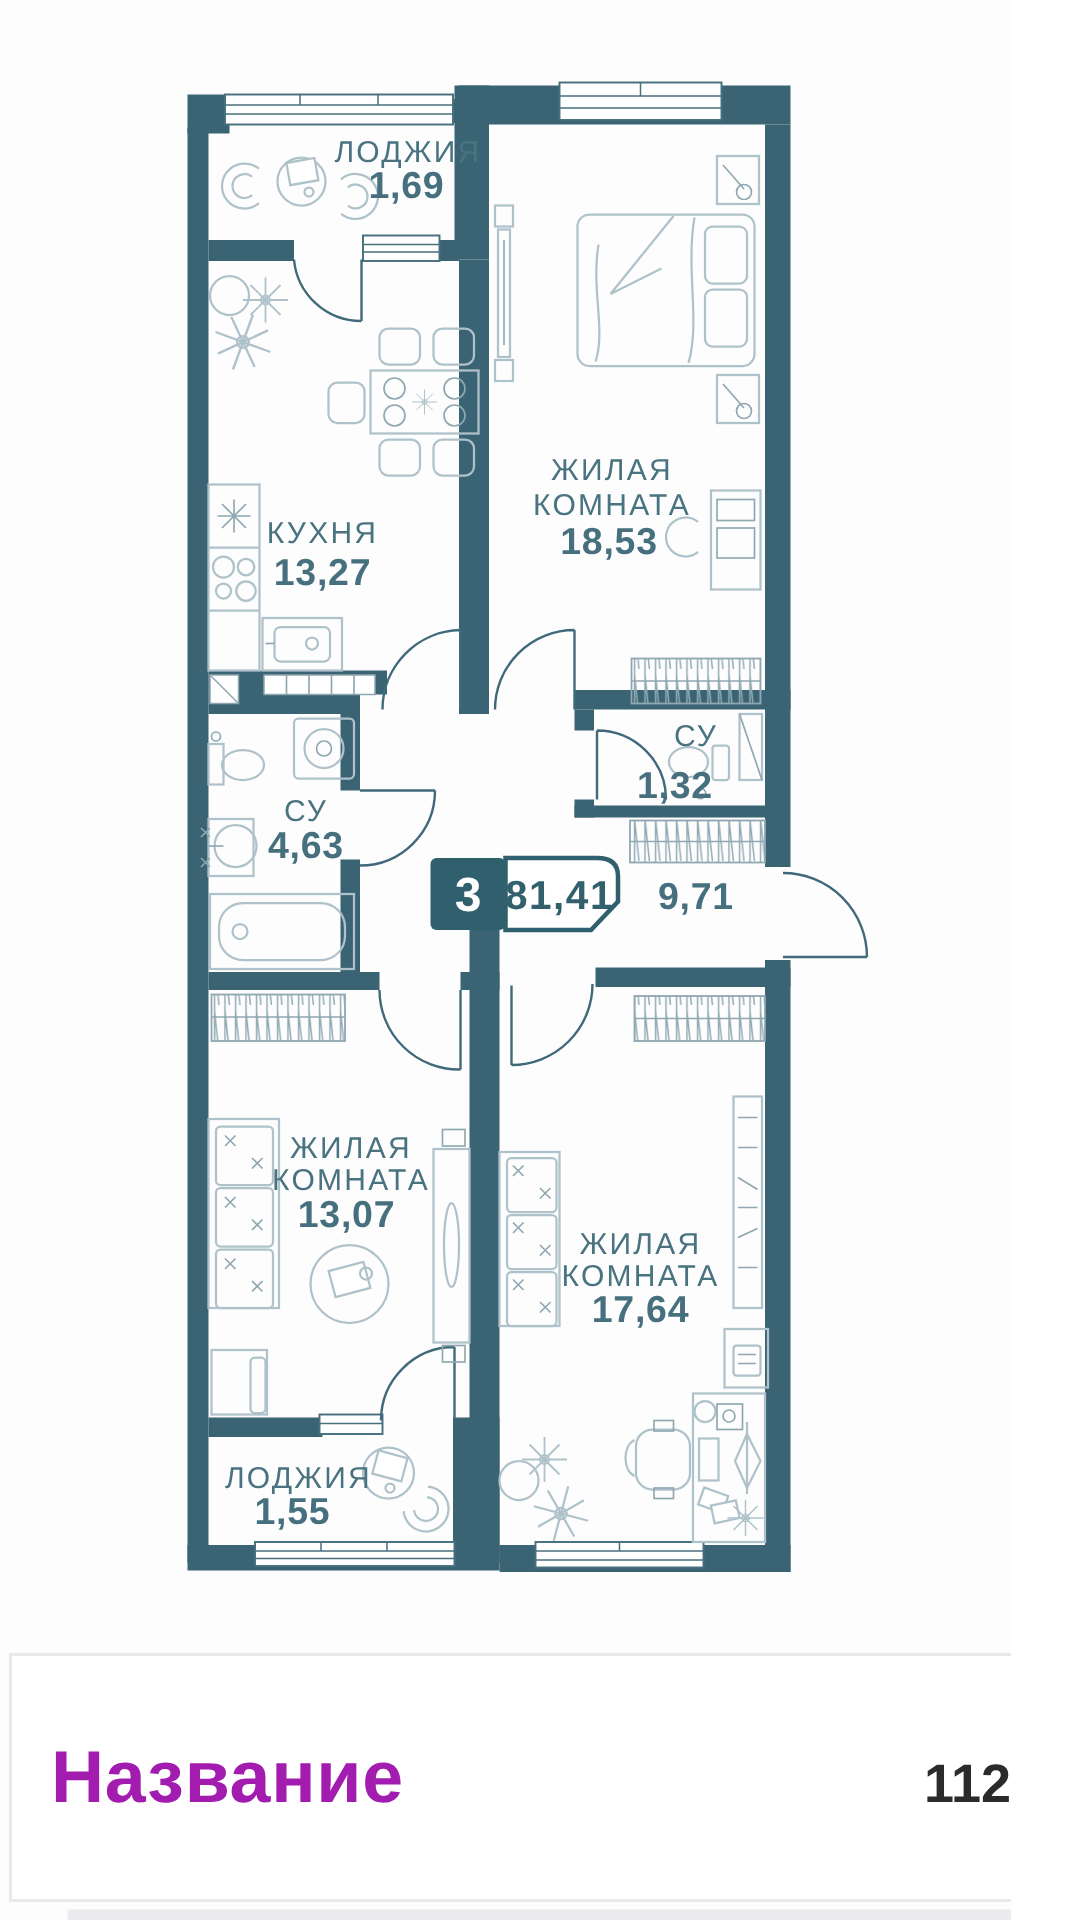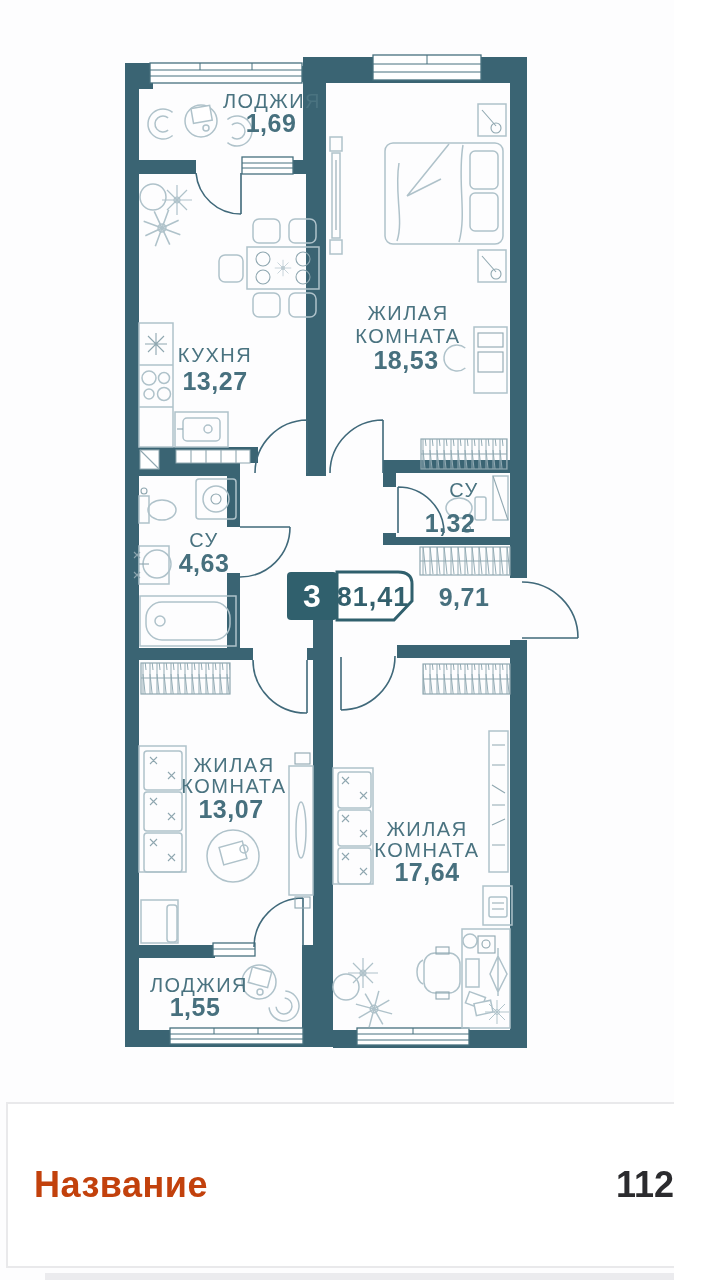--- a/index.html
+++ b/index.html
@@ -17,21 +17,21 @@
   .rname{fill:#4a7380;font-size:20px;letter-spacing:1.5px;}
   .rnum{fill:#47707e;font-size:25px;font-weight:600;letter-spacing:.5px;}
   .badge-dark{fill:#30606d;}
   .badge-outline{fill:#ffffff;stroke:#30606d;stroke-width:3;}
   .badge-num{fill:#ffffff;font-size:32px;font-weight:600;}
   .badge-area{fill:#33606d;font-size:27px;font-weight:600;letter-spacing:1px;}
   .card{position:absolute;left:6px;top:1102px;width:696px;height:166px;background:#fff;
         border:2px solid #e9e9eb;box-sizing:border-box;display:flex;flex-direction:column;
         justify-content:space-around;padding:12px 26px;}
   .card-row{display:flex;justify-content:space-between;align-items:baseline;}
-  .card-label{font-size:36px;font-weight:700;color:#c2410c;letter-spacing:.5px;}
+  .card-label{font-size:49px;font-weight:700;color:#a21caf;letter-spacing:.5px;}
   .card-value{font-size:36px;font-weight:700;color:#2b2b2e;}
   .card-value sup{font-size:22px;}
   .strip{position:absolute;left:45px;right:0;bottom:0;height:7px;background:#ebebee;}
 </style>
 </head>
 <body>
 
 <div class="page">
 
 <svg width="710" height="1080" viewBox="0 0 710 1080">

